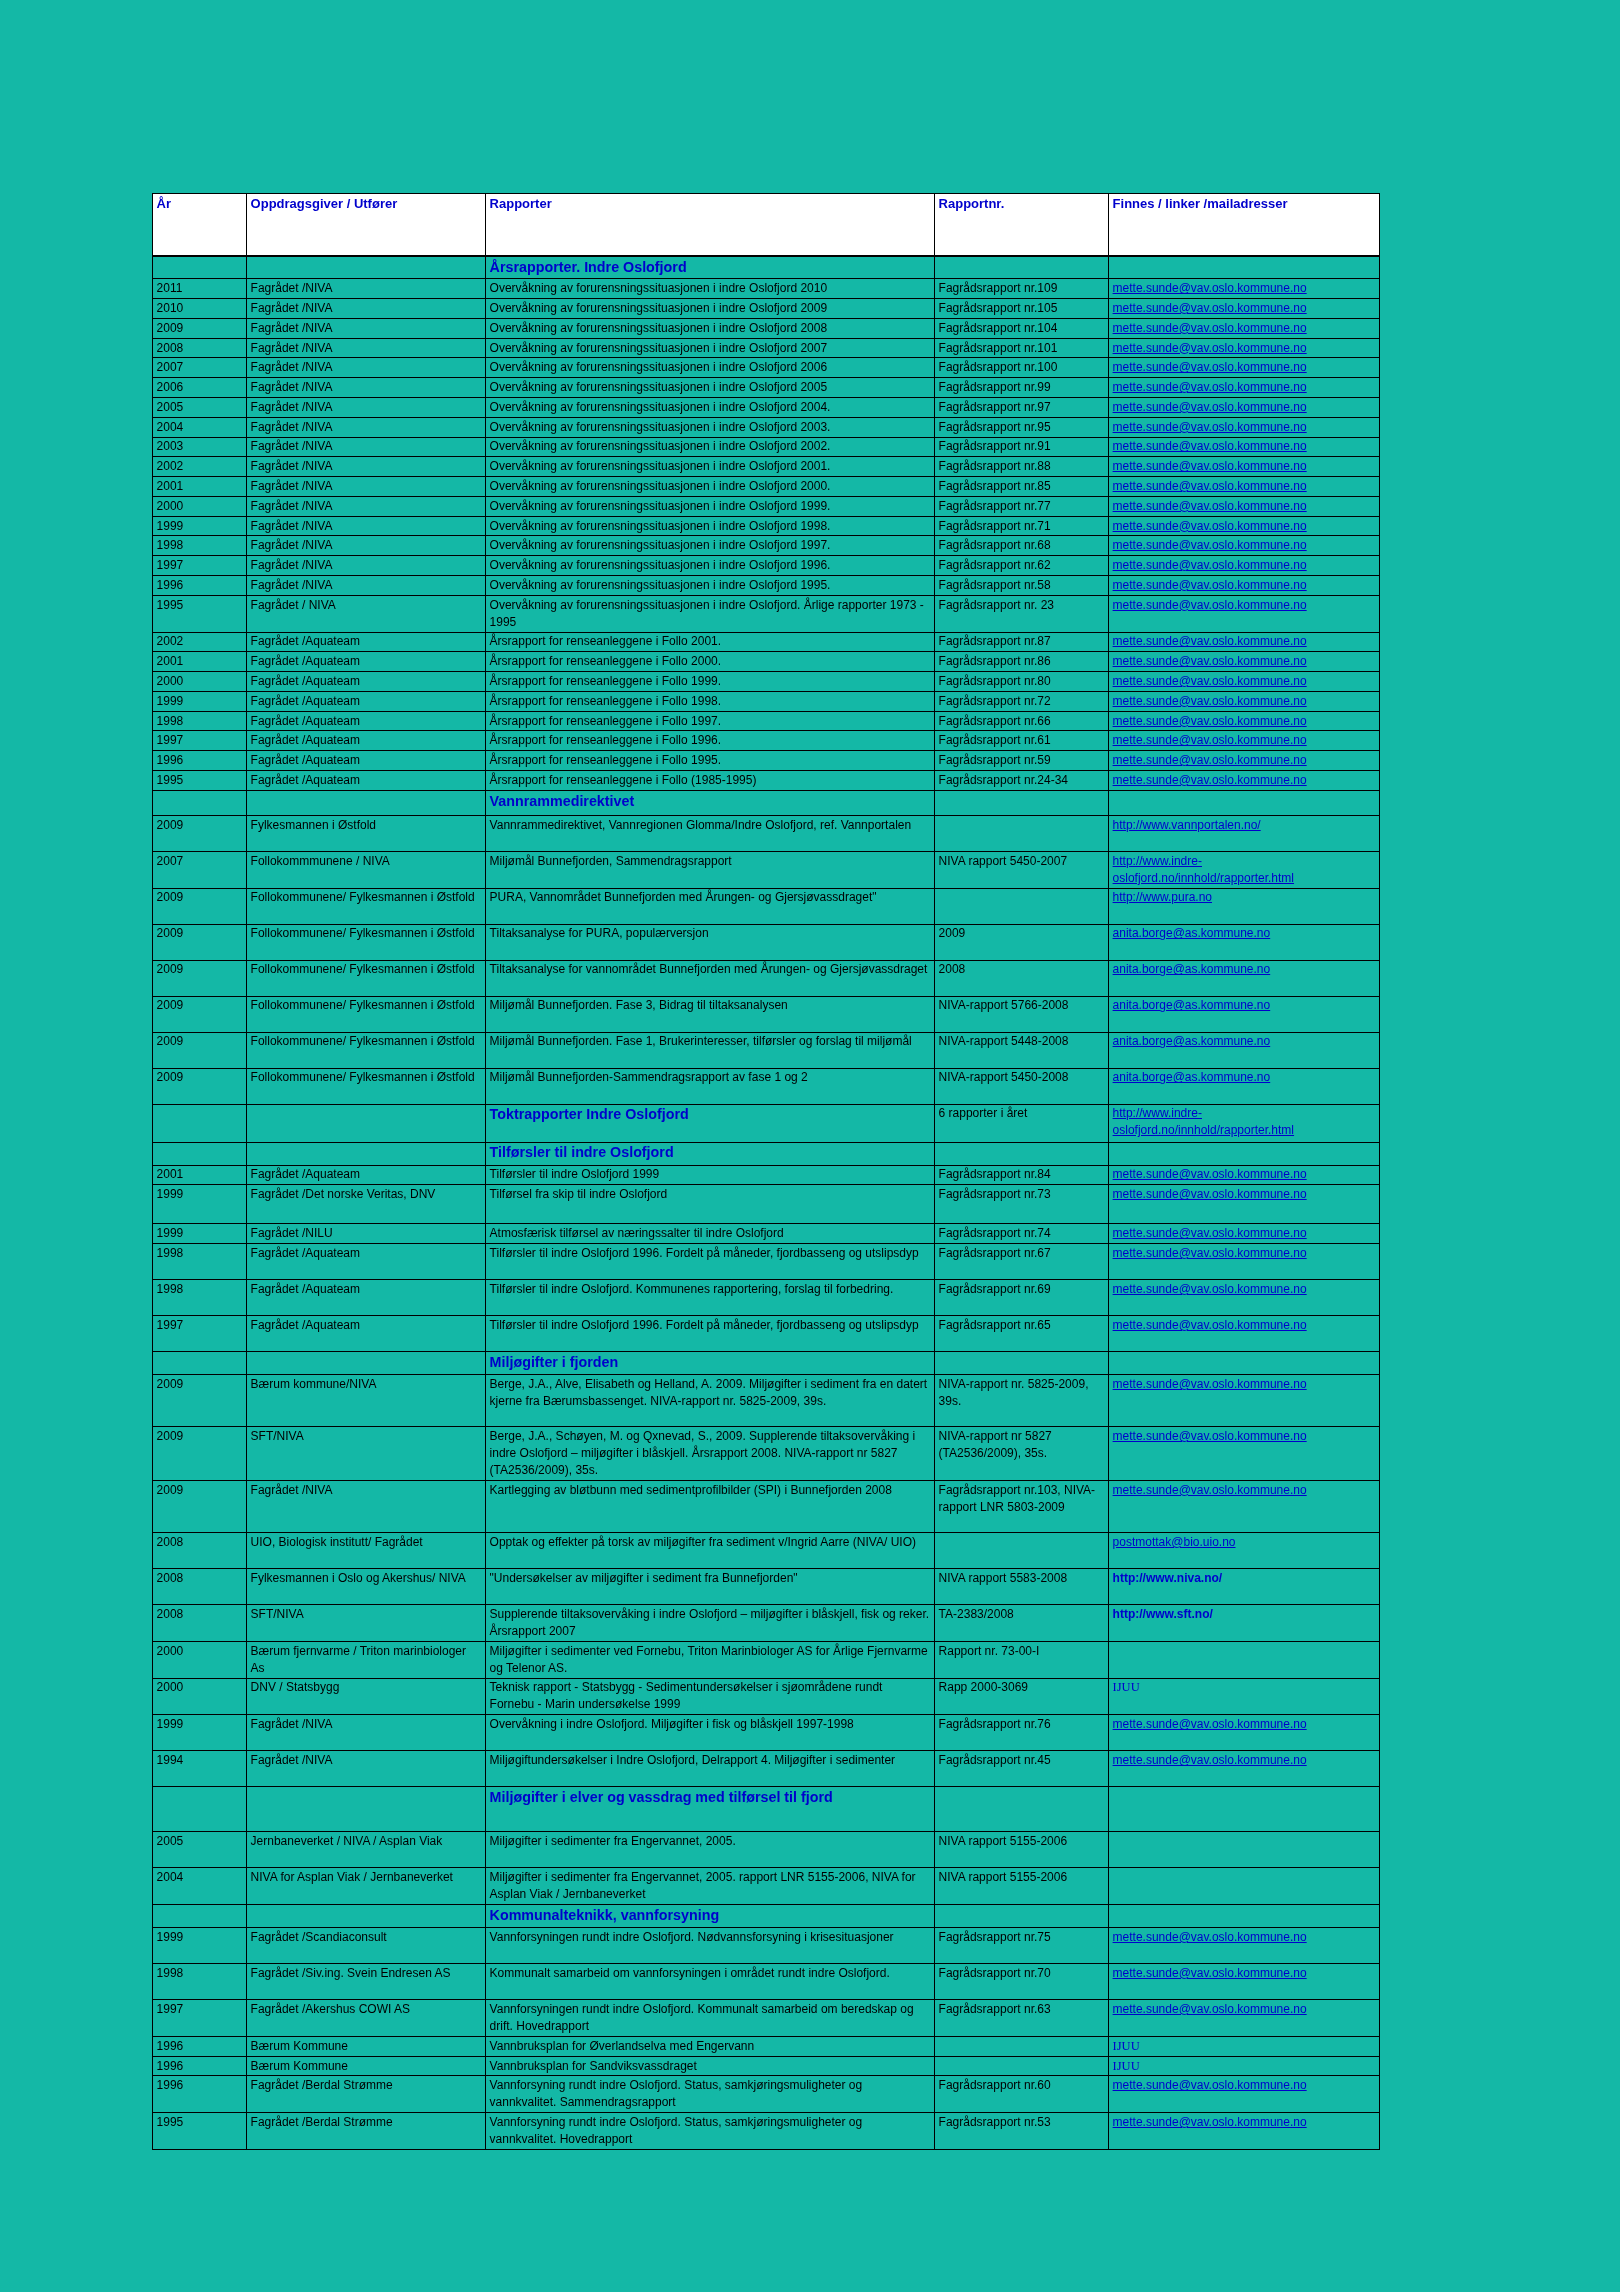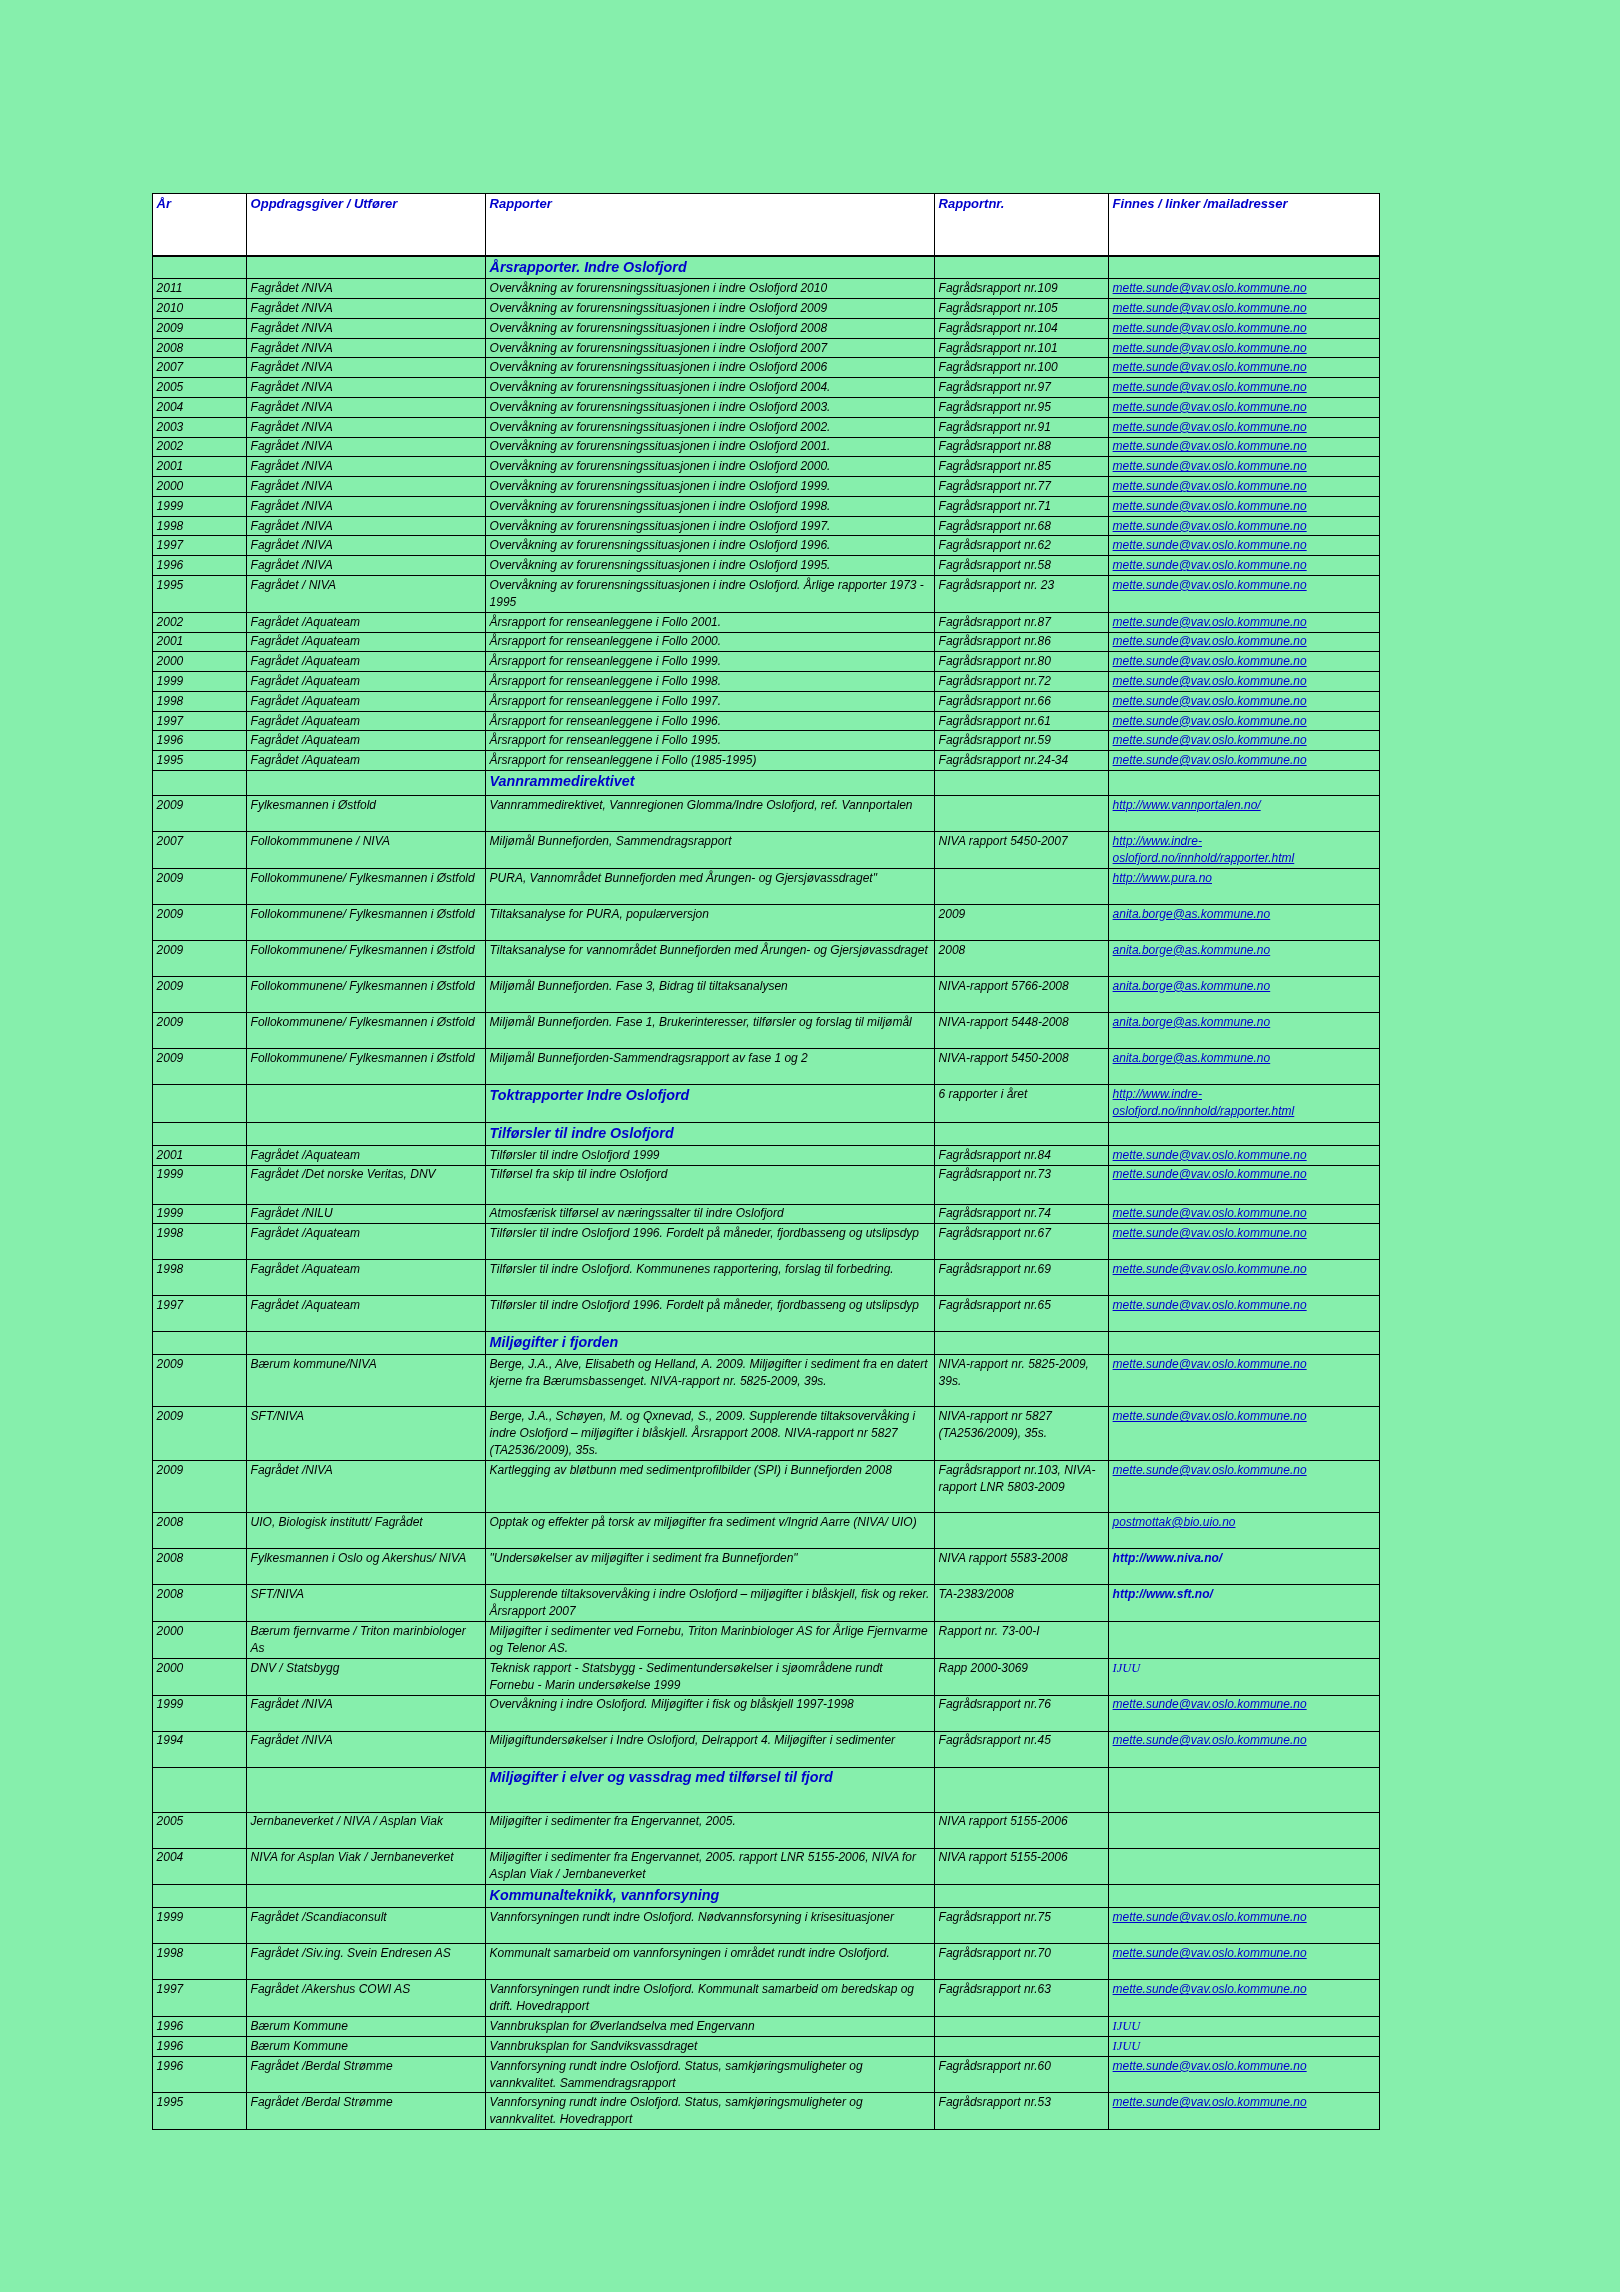--- a/index.html
+++ b/index.html
@@ -5,24 +5,23 @@
   :root{
     --blue:#0000cc;
     --text:#000000;
     --border:#000000;
   }
   html,body{margin:0;padding:0;background:#ffffff;}
   .page{
     position:relative;
     width:1620px;
     height:2293px;
-    background:#86efac;
+    background:#14b8a6;
     font-family:"Liberation Sans", sans-serif;
     color:var(--text);
-    font-style:italic;
   }
   table.doc{
     position:absolute;
     left:152px;
     top:193px;
     width:1227px;
     border-collapse:collapse;
     table-layout:fixed;
     font-size:12px;
     line-height:17px;
@@ -118,20 +117,27 @@
           <td><span class="lk u">mette.sunde@vav.oslo.kommune.no</span></td>
         </tr>
         <tr style="height: 18px;">
           <td>2007</td>
           <td>Fagrådet /NIVA</td>
           <td>Overvåkning av forurensningssituasjonen i indre Oslofjord 2006</td>
           <td>Fagrådsrapport nr.100</td>
           <td><span class="lk u">mette.sunde@vav.oslo.kommune.no</span></td>
         </tr>
         <tr style="height: 18px;">
+          <td>2006</td>
+          <td>Fagrådet /NIVA</td>
+          <td>Overvåkning av forurensningssituasjonen i indre Oslofjord 2005</td>
+          <td>Fagrådsrapport nr.99</td>
+          <td><span class="lk u">mette.sunde@vav.oslo.kommune.no</span></td>
+        </tr>
+        <tr style="height: 18px;">
           <td>2005</td>
           <td>Fagrådet /NIVA</td>
           <td>Overvåkning av forurensningssituasjonen i indre Oslofjord 2004.</td>
           <td>Fagrådsrapport nr.97</td>
           <td><span class="lk u">mette.sunde@vav.oslo.kommune.no</span></td>
         </tr>
         <tr style="height: 18px;">
           <td>2004</td>
           <td>Fagrådet /NIVA</td>
           <td>Overvåkning av forurensningssituasjonen i indre Oslofjord 2003.</td>

